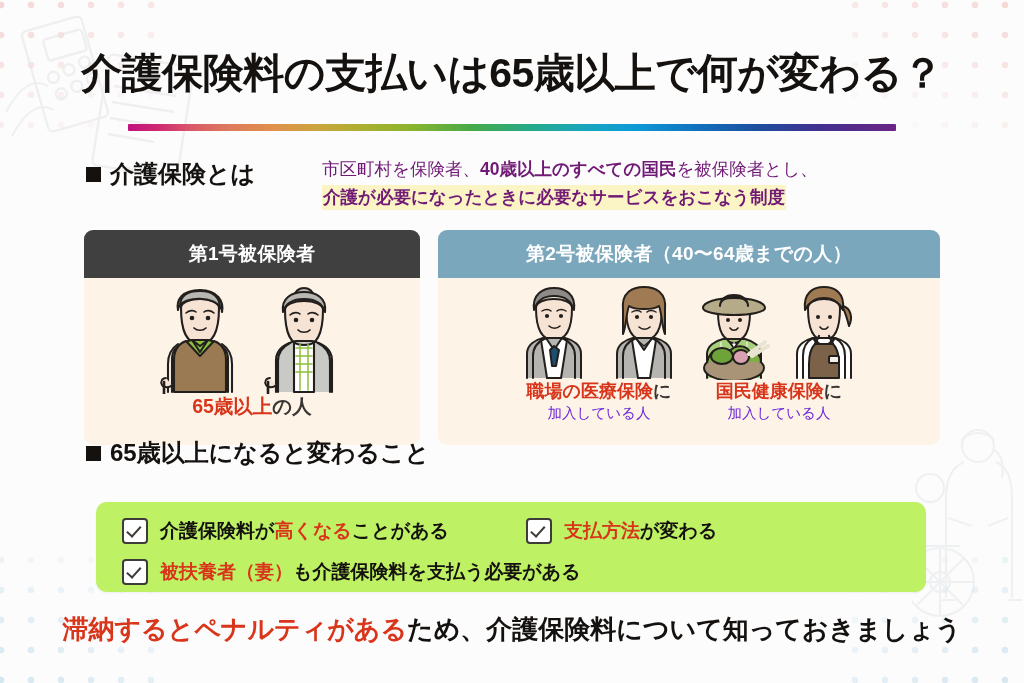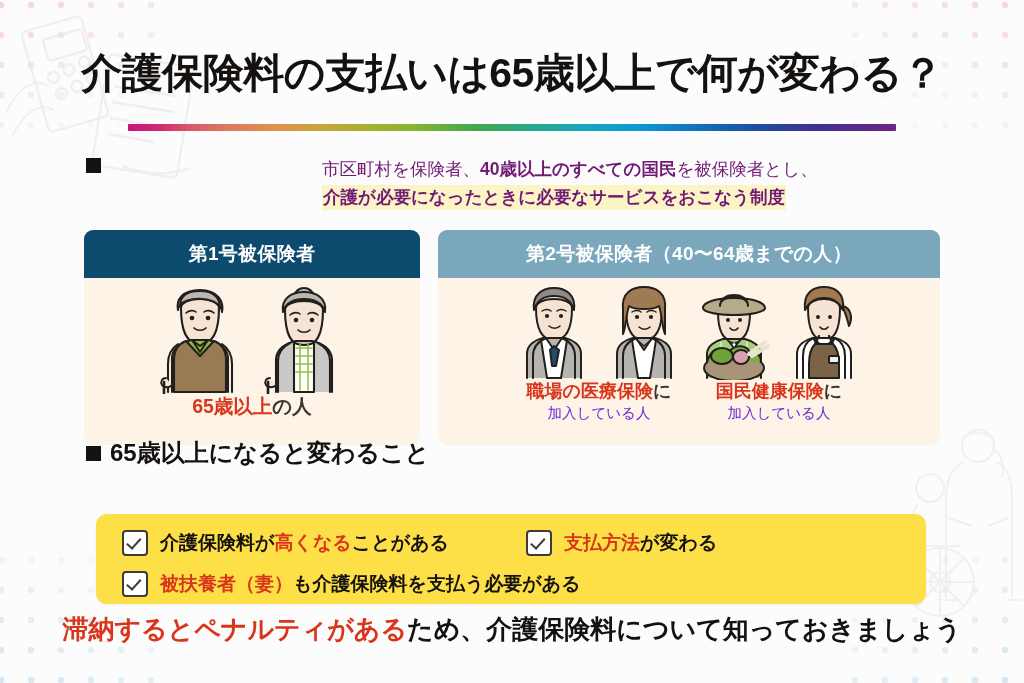--- a/index.html
+++ b/index.html
@@ -138,21 +138,21 @@
     height: 48px;
     display: flex;
     align-items: center;
     justify-content: center;
     color: #ffffff;
     font-size: 19px;
     font-weight: bold;
     letter-spacing: 0.3px;
     white-space: nowrap;
   }
-  #card-1 .card-head { background: #0c4a6e; text-align: right; }
+  #card-1 .card-head { background: #404040; text-align: right; }
   #card-2 .card-head { background: #7ba7bd; }
   .card-body {
     position: relative;
     height: 167px;
   }
   .people-row {
     display: flex;
     justify-content: center;
     align-items: flex-end;
   }
@@ -168,23 +168,23 @@
     white-space: nowrap;
   }
   .cap-main { font-size: 18px; font-weight: bold; color: #3a3634; }
   .cap-main .red { color: #d8351b; }
   .cap-sub { font-size: 14.5px; color: #6d28d9; margin-top: 1px; }
   #card-1 .cap-main { font-size: 19.5px; }
 
   
   .check-panel {
     position: absolute;
-    left: 96px; top: 514px;
+    left: 96px; top: 502px;
     width: 830px; height: 90px;
-    background: #fde047;
+    background: #bef264;
     border-radius: 11px;
     box-shadow: 0 1px 3px rgba(0,0,0,0.055);
   }
   .check-row {
     position: absolute;
     display: flex;
     align-items: center;
     white-space: nowrap;
   }
   #check-row-1 { left: 26px; top: 16px; }
@@ -272,20 +272,21 @@
       <circle cx="28" cy="160" r="10"></circle>
       <path d="M28 126 L28 194 M-6 160 L62 160 M4 136 L52 184 M4 184 L52 136"></path>
     </g>
   </svg>
 
   <div class="title">介護保険料の支払いは65歳以上で何が変わる？</div>
   <div class="rainbow-bar"></div>
 
   <div class="sec-head" id="head-what">
     <span class="sq"></span>
+    <span>介護保険とは</span>
   </div>
 
   <div class="def-block">
     <div class="def-line">
       <span>市区町村を保険者、</span><b>40歳以上のすべての国民</b><span>を被保険者とし、</span>
     </div>
     <div class="def-line">
       <span class="mark">介護が必要になったときに必要なサービスをおこなう制度</span>
     </div>
   </div>

